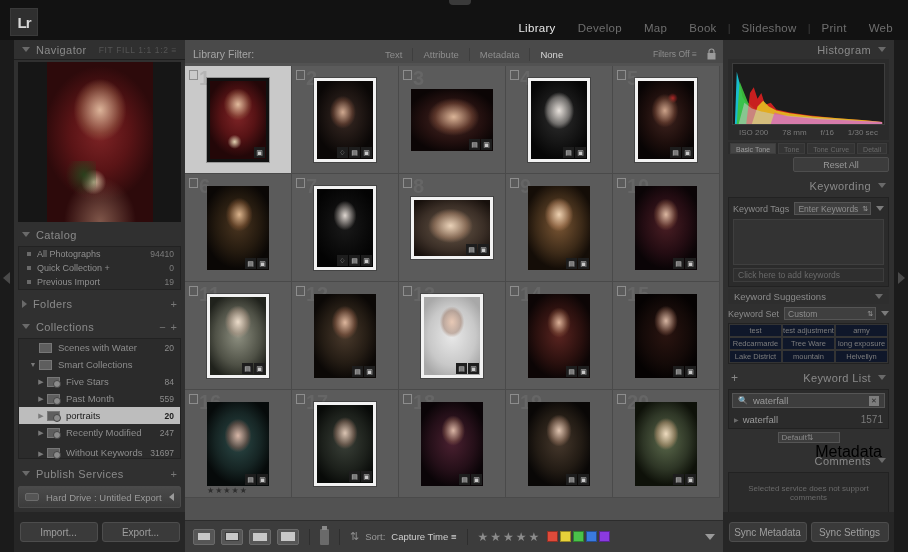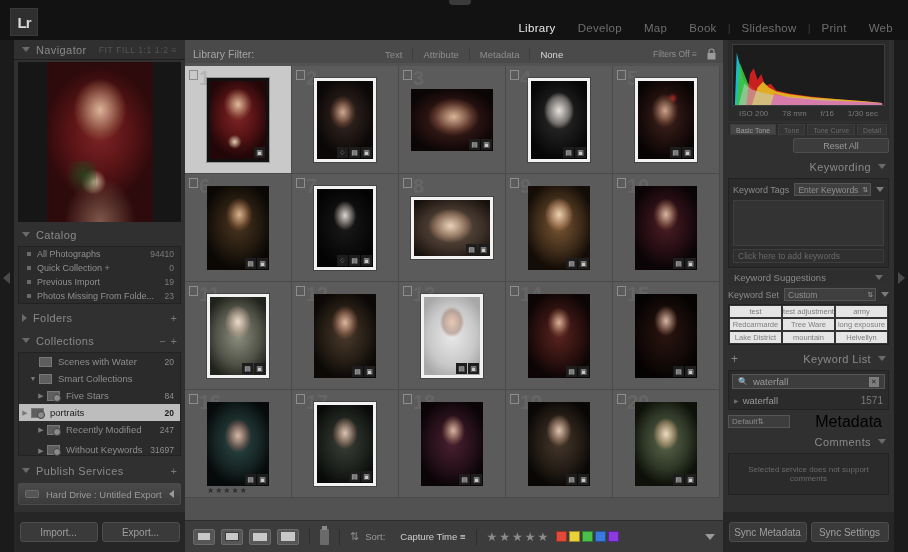--- a/index.html
+++ b/index.html
@@ -252,21 +252,21 @@
     font-size: 9.5px; color: #8b8b8b; position: relative; margin: 2px 5px 0 5px;
     background: #2e2e2e;
   }
   .subhead .tri2 {
     margin-left: auto; width: 0; height: 0;
     border-left: 4px solid transparent; border-right: 4px solid transparent;
     border-top: 5px solid #6a6a6a;
   }
   .kwgrid {
     margin: 3px 5px 0 5px; display: grid; grid-template-columns: 1fr 1fr 1fr;
-    background: #e5e5e5; border: 1px solid #222;
+    background: #0f172a; border: 1px solid #222;
   }
   .kwcell {
     height: 13px; display: flex; align-items: center; justify-content: center;
     font-size: 7.5px; color: #7d7d7d; border: 1px solid #343434;
     overflow: hidden; white-space: nowrap;
   }
   .klbox { margin: 2px 5px 0 5px; background: #2b2b2b; border: 1px solid #222; }
   .klrow {
     height: 17px; display: flex; align-items: center; padding: 0 5px;
     font-size: 9.5px; color: #9a9a9a; position: relative;
@@ -275,20 +275,21 @@
   .klrow .kl-x {
     margin-left: auto; width: 10px; height: 10px; background: #7d7d7d;
     display:flex;align-items:center;justify-content:center;
     font-size:7px;color:#2b2b2b;
   }
   .klrow .klnum { margin-left: auto; font-size: 10px; color: #7a7a7a; }
   .magnify { font-size: 8px; color: #9a9a9a; margin-right: 5px; }
   #metarow {
     margin: 3px 5px 0 5px; height: 17px; display: flex; align-items: center;
     position: relative;
+    flex-direction: column;
   }
   #metaselect {
     width: 62px; height: 13px; background: #3d3d3d; border: 1px solid #555;
     font-size: 8px; color: #8a8a8a; display: flex; align-items: center;
     padding: 0 3px; position: relative;
   }
   #commentbox {
     margin: 2px 5px 0 5px; height: 42px; background: #2b2b2b; border: 1px solid #222;
     display: flex; align-items: center; justify-content: center;
     font-size: 8px; color: #6a6a6a; text-align: center; padding: 0 6px;
@@ -373,21 +374,21 @@
   }
   .viewbtn {
     width: 22px; height: 16px; background: #565656; border: 1px solid #6a6a6a;
     border-radius: 2px; position: relative; display:flex;align-items:center;justify-content:center;
   }
   .viewbtn i {
     display:block; background:#c8c8c8;
   }
   .tsep { width: 1px; height: 16px; background: #2e2e2e; margin: 0 4px; }
   .tb-label { font-size: 9.5px; color: #9a9a9a; }
-  .tb-value { font-size: 9.5px; color: #cfcfcf; margin-left: 9px; }
+  .tb-value { font-size: 9.5px; color: #cfcfcf; }
   .stars5 { font-size: 12px; color: #8c8c8c; letter-spacing: 2px; }
   .swatches { display: flex; gap: 2px; }
   .sw { width: 11px; height: 11px; border: 1px solid rgba(0,0,0,0.35); }
   .tb-caret {
     margin-left: auto; width: 0; height: 0;
     border-left: 5px solid transparent; border-right: 5px solid transparent;
     border-top: 6px solid #9a9a9a;
   }
   .painter {
     width: 9px; height: 16px; background: #6a6a6a; border-radius: 1px;
@@ -456,25 +457,20 @@
         <div class="crow">
           <span class="cdot"></span>
           <span>Quick Collection  +</span>
           <span class="cnum">0</span>
         </div>
         <div class="crow">
           <span class="cdot"></span>
           <span>Previous Import</span>
           <span class="cnum">19</span>
         </div>
-        <div class="crow">
-          <span class="cdot"></span>
-          <span>Photos Missing From Folde...</span>
-          <span class="cnum">23</span>
-        </div>
       </div>
 
     <div class="panel-head" style="margin-top:4px;">
       <div class="tri closed"></div>
       <div class="ptitle">Folders</div>
       <div class="pplus">+</div>
     </div>
 
     <div class="panel-head" style="margin-top:4px;">
       <div class="tri"></div>
@@ -494,21 +490,27 @@
           <span class="collicon"></span>
           <span>Smart Collections</span>
           <span class="cnum"></span>
         </div>
         <div class="collrow" style="padding-left: 16px;">
           <span class="twisty">▶</span>
           <span class="collicon smart"></span>
           <span>Five Stars</span>
           <span class="cnum">84</span>
         </div>
-        <div class="collrow sel" style="">
+        <div class="collrow" style="padding-left: 16px;">
+          <span class="twisty">▶</span>
+          <span class="collicon smart"></span>
+          <span>Past Month</span>
+          <span class="cnum">559</span>
+        </div>
+        <div class="collrow sel" style="padding-left: 16px;">
           <span class="twisty">▶</span>
           <span class="collicon smart"></span>
           <span>portraits</span>
           <span class="cnum">20</span>
         </div>
         <div class="collrow" style="padding-left: 16px;">
           <span class="twisty">▶</span>
           <span class="collicon smart"></span>
           <span>Recently Modified</span>
           <span class="cnum">247</span>
@@ -801,20 +803,24 @@
     <div class="tb-caret"></div>
   </div>
 </div>
 
 <div id="rightpanel">
   <div id="rightgutter">
     <div class="arrowtab"></div>
   </div>
   <div id="right-inner">
 
+    <div class="rhead">
+      <div class="rtitle">Histogram</div>
+      <div class="tri"></div>
+    </div>
 
     <div id="histbox">
       <div id="histcanvas">
         <svg width="100%" height="100%" viewBox="0 0 160 62" preserveAspectRatio="none">
           <path d="M2,62 L4,8 L7,20 L10,34 L14,40 L20,46 L30,50 L44,53 L70,56 L110,58 L155,60 L158,62 Z" fill="#18c4d8" opacity="0.95"></path>
           <path d="M4,62 L7,18 L11,28 L16,40 L24,47 L36,51 L56,55 L90,57 L130,59 L158,61 L158,62 Z" fill="#3ec43e" opacity="0.9"></path>
           <path d="M14,62 L18,30 L22,24 L26,36 L30,30 L34,42 L40,40 L46,47 L60,50 L80,53 L110,56 L140,58 L158,60 L158,62 Z" fill="#e02020" opacity="0.88"></path>
           <path d="M20,62 L26,44 L32,38 L38,44 L46,48 L60,51 L84,54 L112,56 L140,58 L158,60 L158,62 Z" fill="#e8d020" opacity="0.8"></path>
           <path d="M6,62 L12,40 L20,46 L30,49 L44,52 L64,54 L92,56 L124,58 L158,60 L158,62 Z" fill="#c8c8c8" opacity="0.55"></path>
           <path d="M40,62 L44,50 L50,52 L58,54 L70,55 L90,57 L120,58 L158,60 L158,62 Z" fill="#d83ad8" opacity="0.5"></path>

